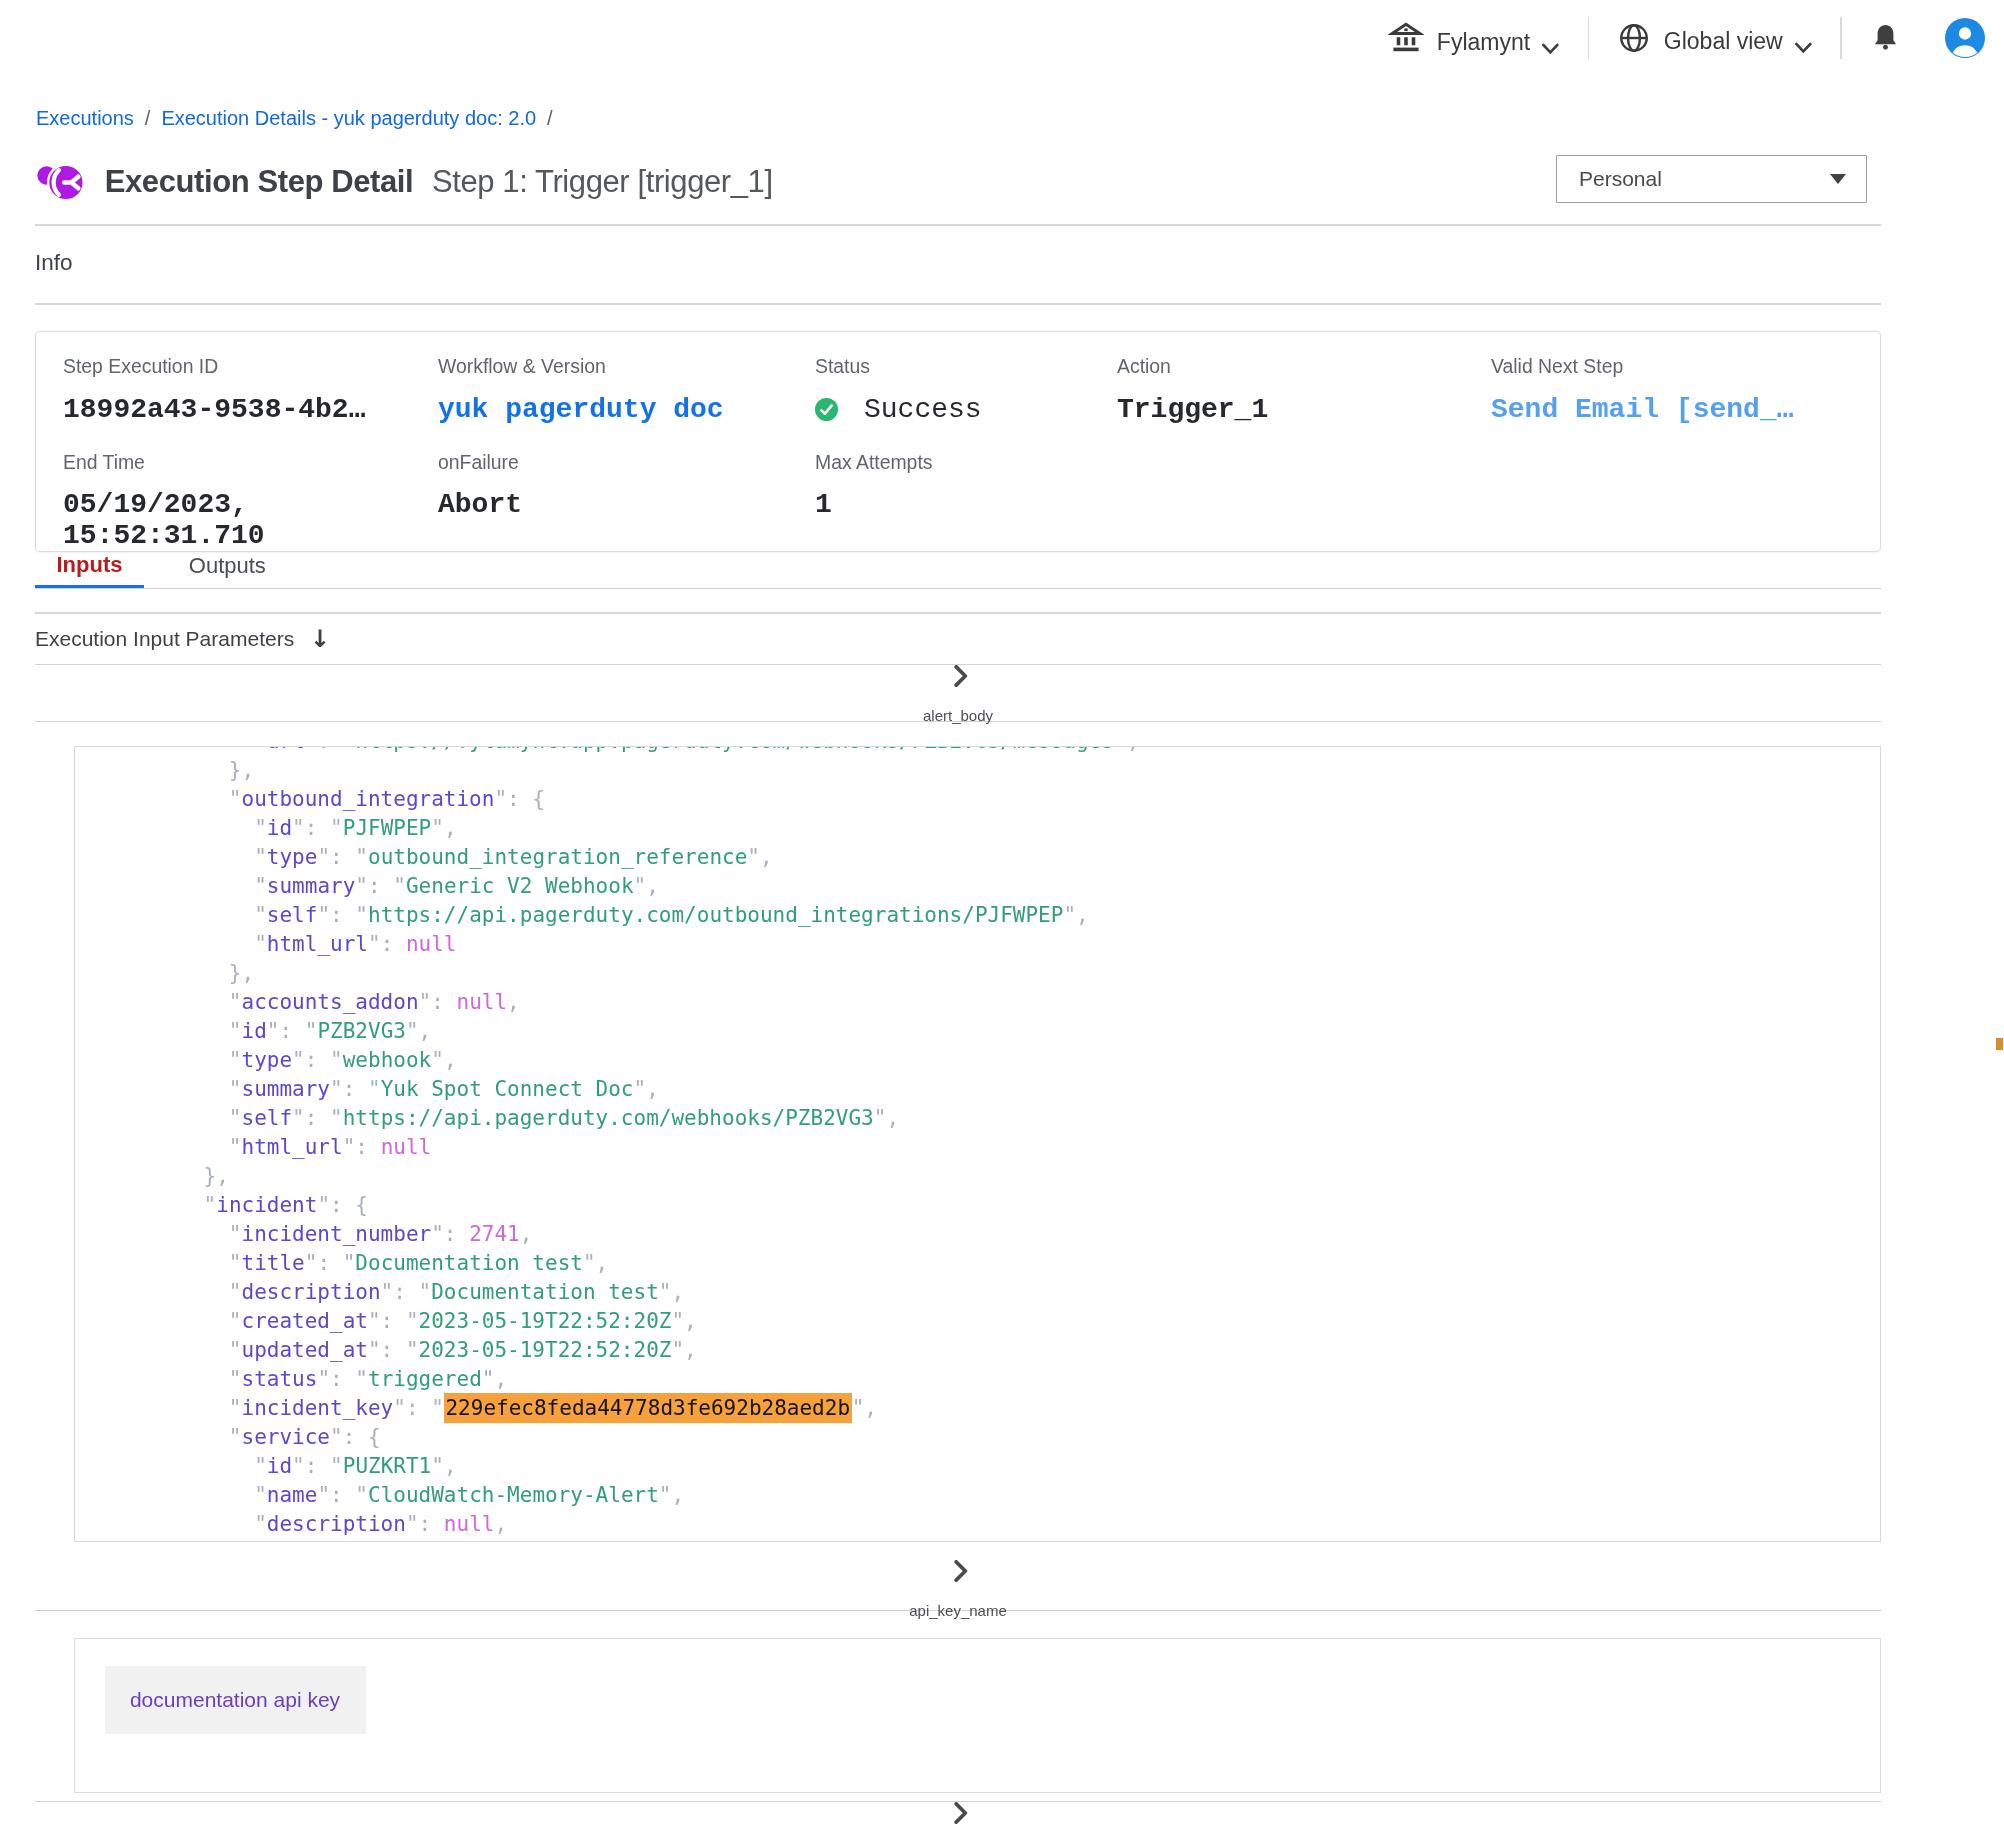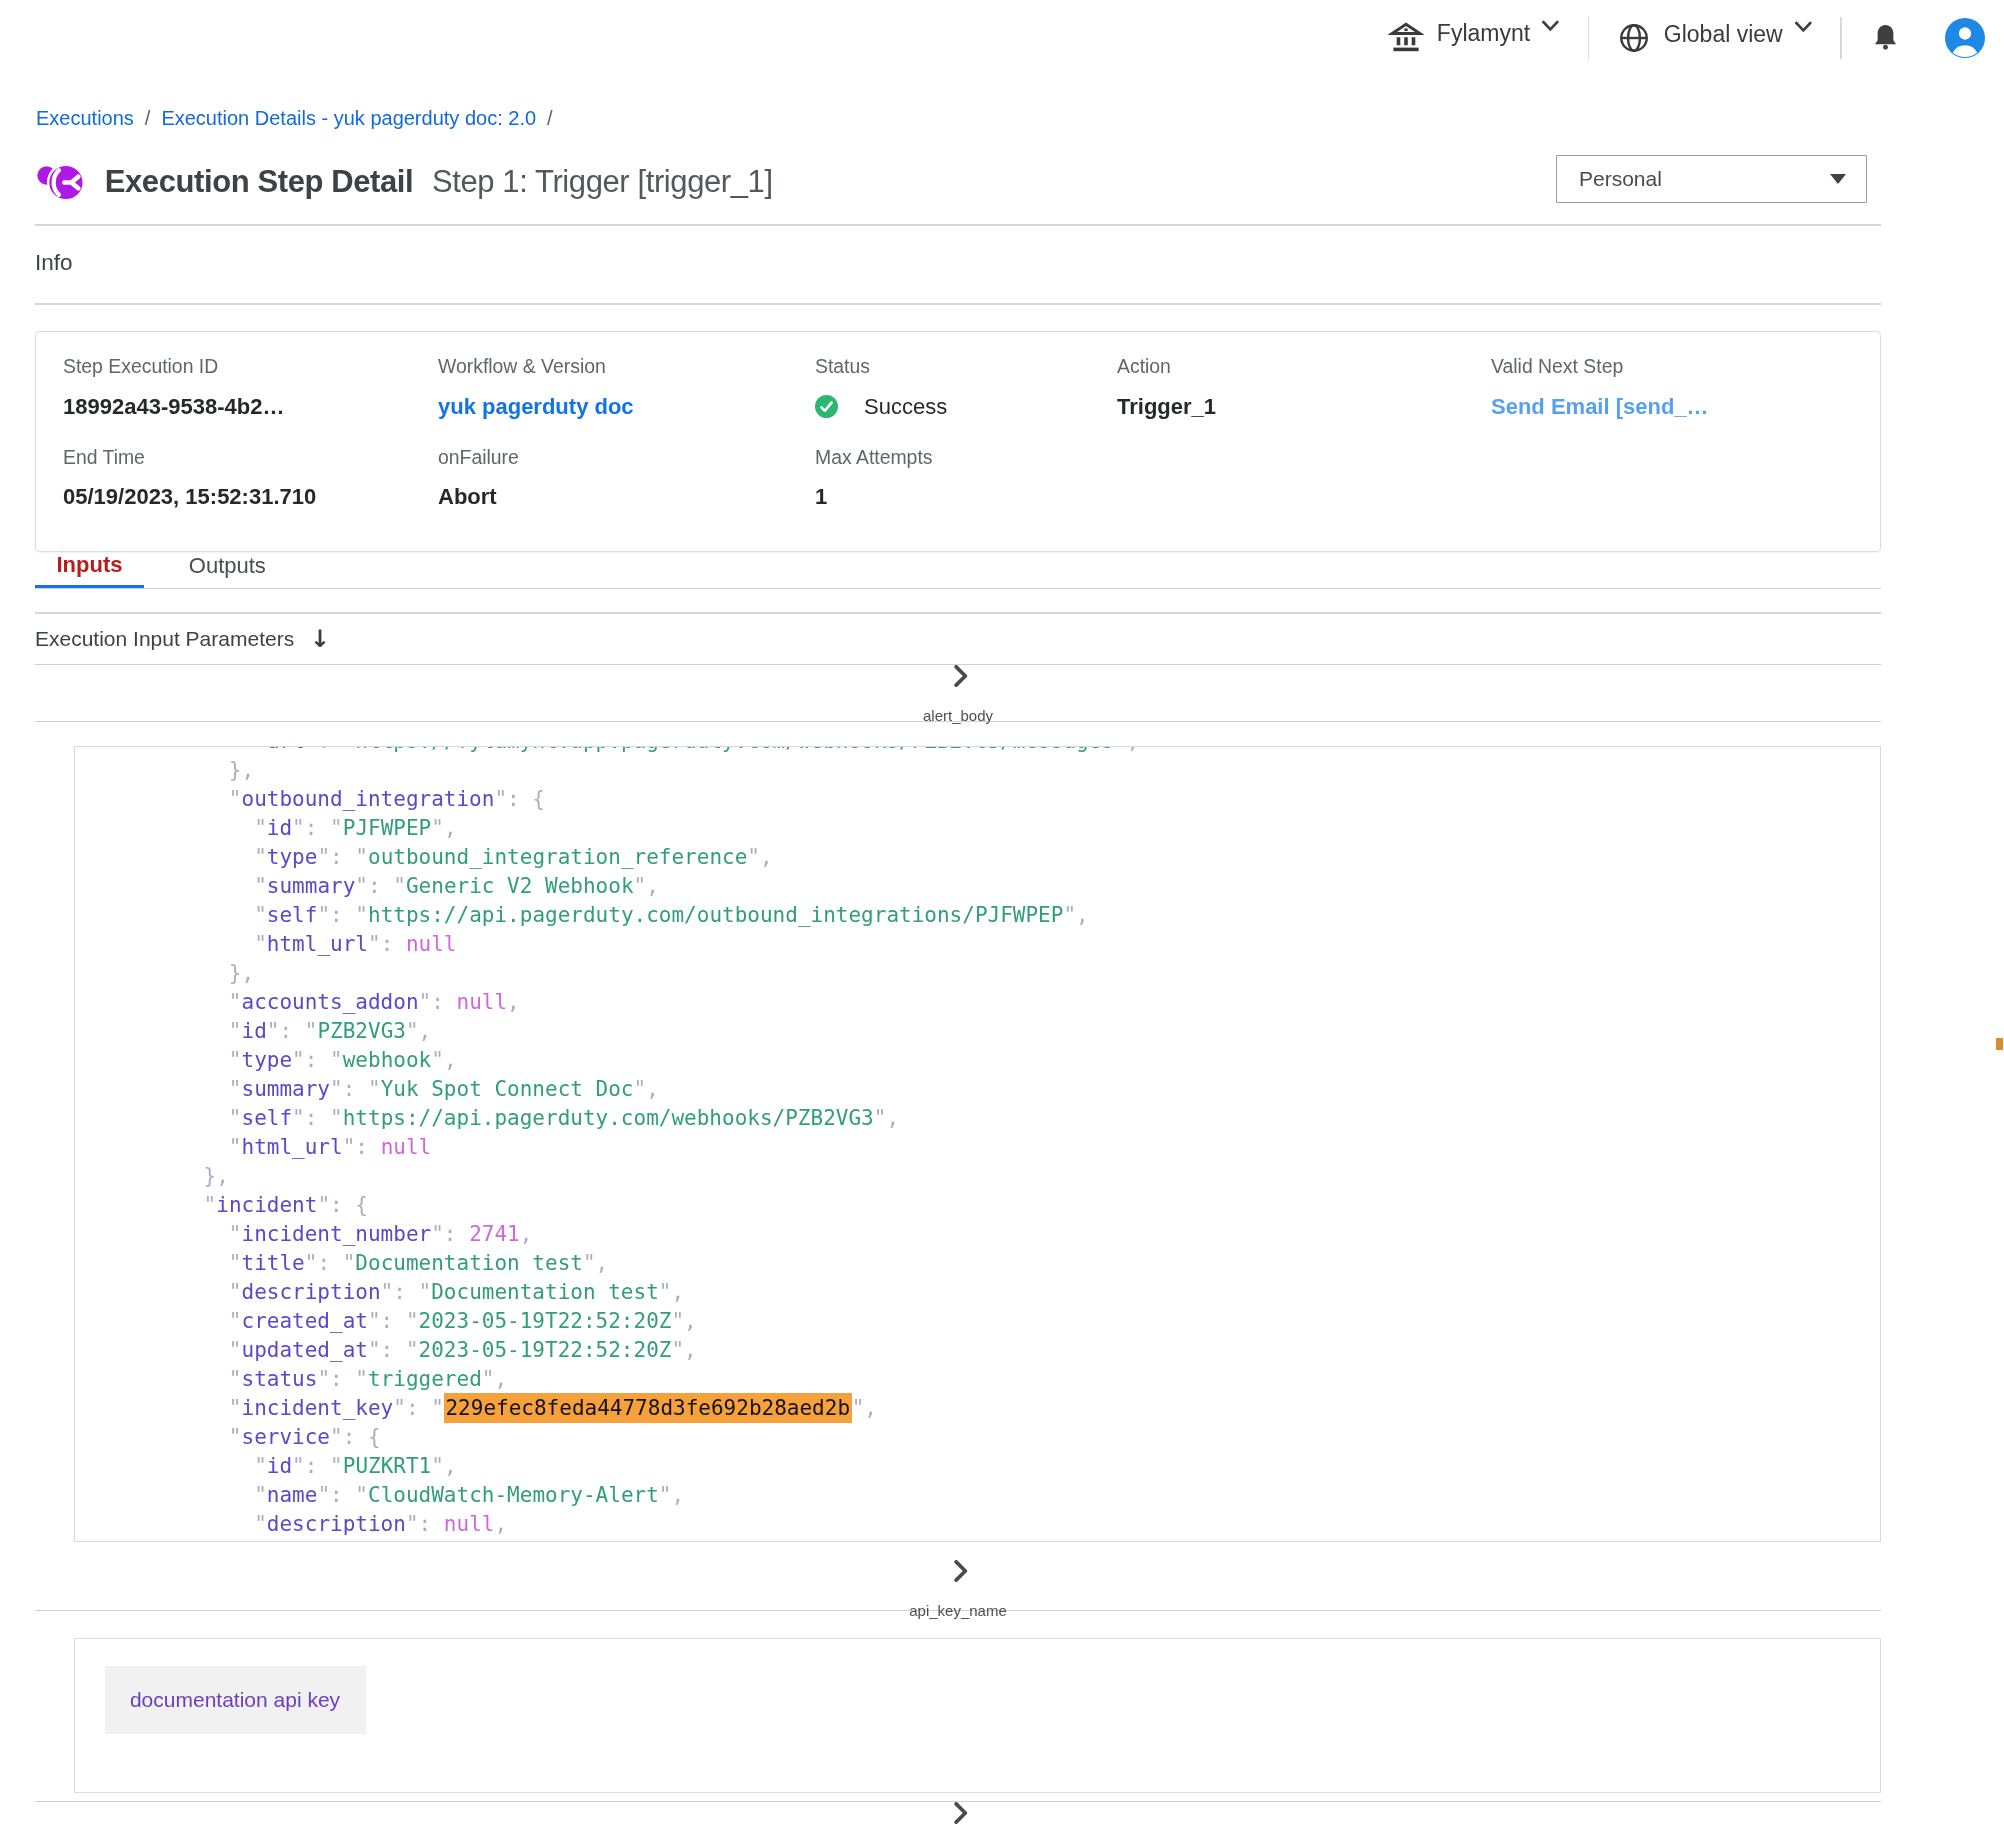--- a/index.html
+++ b/index.html
@@ -1,20 +1,20 @@
 <!DOCTYPE html>
 <html style="font-size:12.4px"><head>
 <meta charset="utf-8">
 <style>
   html,body{margin:0;padding:0;background:#fff;}
   .page{position:relative;width:2005px;height:1846px;overflow:hidden;background:#fff;
         font-family:"Liberation Sans",sans-serif;color:#26282B;}
   
   #hdr{position:absolute;top:0;right:20px;height:75px;display:flex;align-items:center;}
-  .hdr-item{display:flex;align-items:flex-start;cursor:pointer;}
+  .hdr-item{display:flex;align-items:flex-end;cursor:pointer;}
   .hdr-label{font-size:23px;color:#3A3A3A;margin:0 11px 0 12.4px;}
   .hdr-divider{width:1.6px;height:42px;background:#D9D9D9;margin:0 28px;}
   .icon-btn{background:none;border:none;padding:0;cursor:pointer;display:flex;align-items:center;}
   #bell-btn{margin-right:44px;}
   
   #breadcrumb{position:absolute;left:36px;top:107px;display:flex;align-items:center;gap:11px;font-size:20px;}
   .crumb{color:#1269DB;cursor:pointer;}
   .crumb-sep{color:#5F6368;}
   #title-row{position:absolute;left:35px;top:155px;height:54px;display:flex;align-items:center;gap:18.7px;}
   #page-title{font-size:31px;font-weight:700;color:#3E4247;letter-spacing:-0.4px;}
@@ -25,21 +25,21 @@
   .tri{width:0;height:0;border-left:8.5px solid transparent;border-right:8.5px solid transparent;border-top:10px solid #424242;}
   .hr{position:absolute;left:35px;width:1846px;height:1.6px;background:#D6D6D6;}
   
   #info-heading{position:absolute;left:35px;top:250px;font-size:22.5px;color:#3E4247;}
   #info-card{position:absolute;left:35px;top:331px;width:1846px;height:221px;border:1.6px solid #DCDCDC;
              border-radius:4.7px;box-sizing:border-box;background:#fff;box-shadow:0 0.8px 2.3px rgba(0,0,0,0.06);
              padding:23px 0 0 27px;}
   .info-row{display:grid;grid-template-columns:375px 377px 302px 374px 1fr;}
   .info-row + .info-row{margin-top:26.4px;}
   .info-label{font-size:19.4px;color:#61656B;margin-bottom:15.5px;}
-  .info-value{font-size:22px;font-weight:600;color:#26282B;}
+  .info-value{font-size:28px;font-weight:600;color:#26282B;font-family:Liberation Mono, monospace;}
   .info-value.link{color:#1373E6;cursor:pointer;}
   .info-value.link-light{color:#56A0F0;cursor:pointer;}
   .info-value.status{display:flex;align-items:center;gap:26px;font-weight:500;}
   
   #tabs{position:absolute;left:35px;top:544px;width:1846px;height:44px;border-bottom:1.6px solid #D2D2D2;display:flex;}
   .tab{display:flex;align-items:center;justify-content:center;font-size:22px;color:#4A4D52;cursor:pointer;}
   .tab.active{width:109px;color:#b91c1c;font-weight:700;border-bottom:3.1px solid #1473E6;}
   .tab.plain{margin-left:37px;padding:0 7.8px;}
   
   #eip-row{position:absolute;left:35px;top:614px;width:1846px;height:50px;border-bottom:1.6px solid #D2D2D2;

